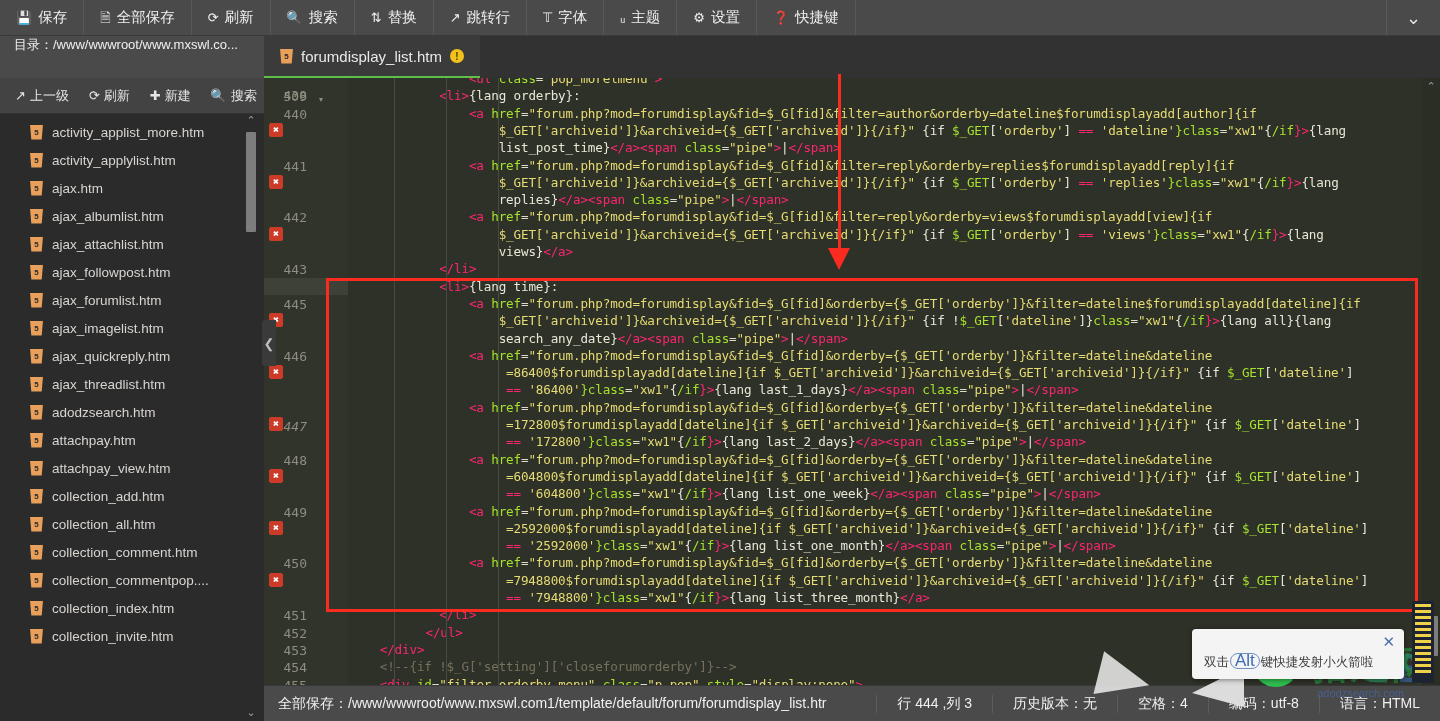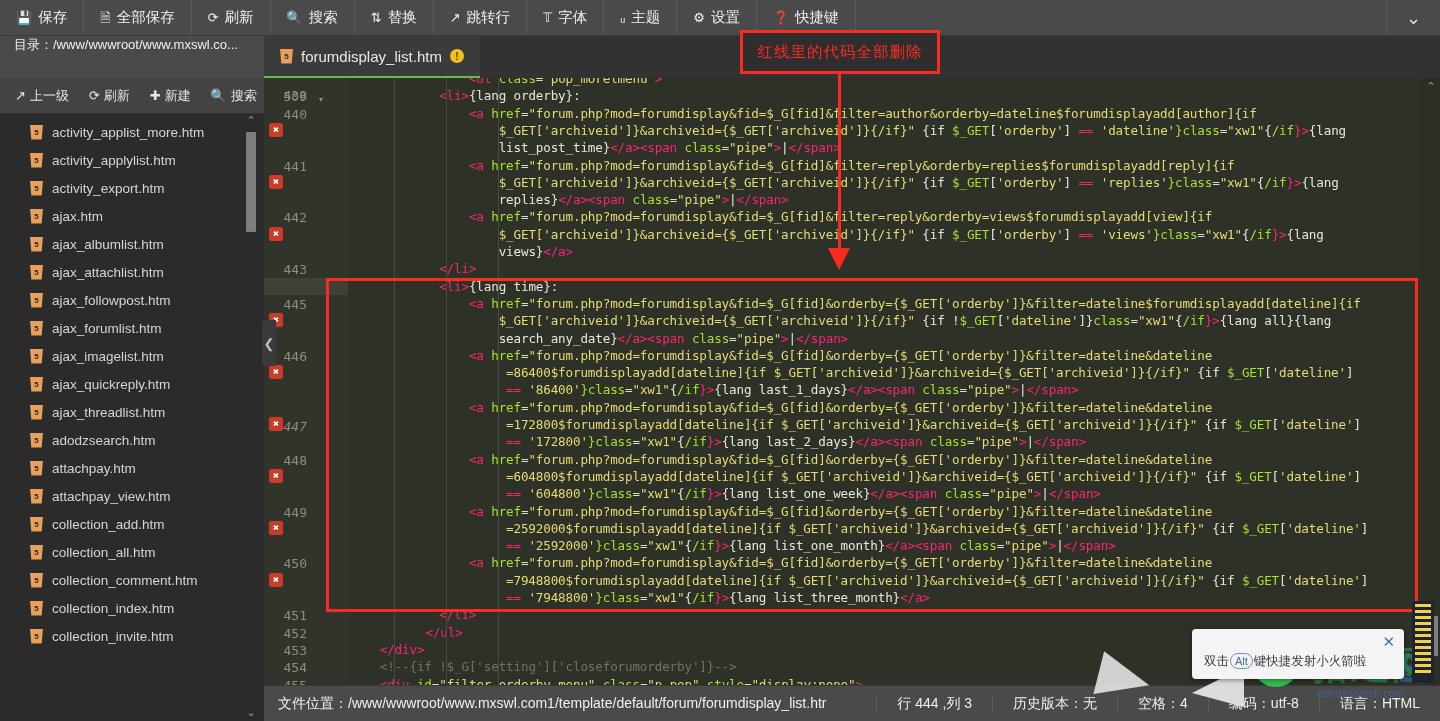--- a/index.html
+++ b/index.html
@@ -165,21 +165,21 @@
     position:absolute; right:36px; bottom:42px; width:212px; height:50px;
     background:#f4f4f4; border-radius:4px; z-index:25;
     box-shadow:0 1px 5px rgba(0,0,0,.45);
   }
   .tip-close { position:absolute; right:9px; top:4px; color:#4a6fa8; font-size:15px; }
   .tip-text {
     position:absolute; left:12px; top:24px; font-size:12.5px; color:#3a3a3a; white-space:nowrap;
   }
   .tip-key {
     display:inline-block; border:1px solid #6d8fc4; color:#3b6bb5;
-    padding:0 4px; border-radius:8px; font-size:11px; line-height:14px; margin:0 1px;
+    padding:0 4px; border-radius:8px; font-size:17px; line-height:14px; margin:0 1px;
   }
   .tip-tail {
     position:absolute; right:196px; bottom:14px; width:0; height:0;
     border-top:26px solid transparent; border-bottom:14px solid transparent;
     border-right:52px solid #dcdcdc; z-index:24;
   }
 
   
   .wm-dz {
     position:absolute; right:14px; bottom:30px; font-size:40px; font-weight:bold;
@@ -292,24 +292,20 @@
         <div class="file-row">
           <span class="html5-ico"></span>
           <span>activity_applist_more.htm</span>
         </div>
         <div class="file-row">
           <span class="html5-ico"></span>
           <span>activity_applylist.htm</span>
         </div>
         <div class="file-row">
           <span class="html5-ico"></span>
-          <span>activity_export.htm</span>
-        </div>
-        <div class="file-row">
-          <span class="html5-ico"></span>
           <span>ajax.htm</span>
         </div>
         <div class="file-row">
           <span class="html5-ico"></span>
           <span>ajax_albumlist.htm</span>
         </div>
         <div class="file-row">
           <span class="html5-ico"></span>
           <span>ajax_attachlist.htm</span>
         </div>
@@ -349,20 +345,24 @@
           <span class="html5-ico"></span>
           <span>collection_add.htm</span>
         </div>
         <div class="file-row">
           <span class="html5-ico"></span>
           <span>collection_all.htm</span>
         </div>
         <div class="file-row">
           <span class="html5-ico"></span>
           <span>collection_comment.htm</span>
+        </div>
+        <div class="file-row">
+          <span class="html5-ico"></span>
+          <span>collection_commentpop....</span>
         </div>
         <div class="file-row">
           <span class="html5-ico"></span>
           <span>collection_index.htm</span>
         </div>
         <div class="file-row">
           <span class="html5-ico"></span>
           <span>collection_invite.htm</span>
         </div>
       </div>
@@ -452,35 +452,32 @@
         <div class="ln" style="top: 582.2px;">454</div>
         <div class="ln" style="top: 599.5px;">455</div>
         <div class="foldmark" style="top: 605.5px; left: 55px;">▾</div>
       </div>
   </div>
 
   <div class="red-region"></div>
 
   <div class="ann-arrow-line"></div>
   <div class="ann-arrow-head"></div>
-  <div class="ann-box">
-    <span>红线里的代码全部删除</span>
-  </div>
 
   <div class="right-sb">
     <div class="arrow-up">⌃</div>
     <div class="thumb"></div>
     <div class="arrow-dn">⌄</div>
   </div>
   <div class="hscroll">
     <div class="thumb"></div>
   </div>
 
   <div class="status">
-    <div class="st-path">文件位置：/www/wwwroot/www.mxswl.com1/template/default/forum/forumdisplay_list.htr</div>
+    <div class="st-path">全部保存：/www/wwwroot/www.mxswl.com1/template/default/forum/forumdisplay_list.htr</div>
     <div class="st-grow"></div>
     <div class="st-item">行 444 ,列 3</div>
     <div class="st-item">历史版本：无</div>
     <div class="st-item">空格：4</div>
     <div class="st-item">编码：utf-8</div>
     <div class="st-item">语言：HTML</div>
   </div>
 
   <div class="wm-plane"></div>
   <div class="wm-dz">DE</div>

